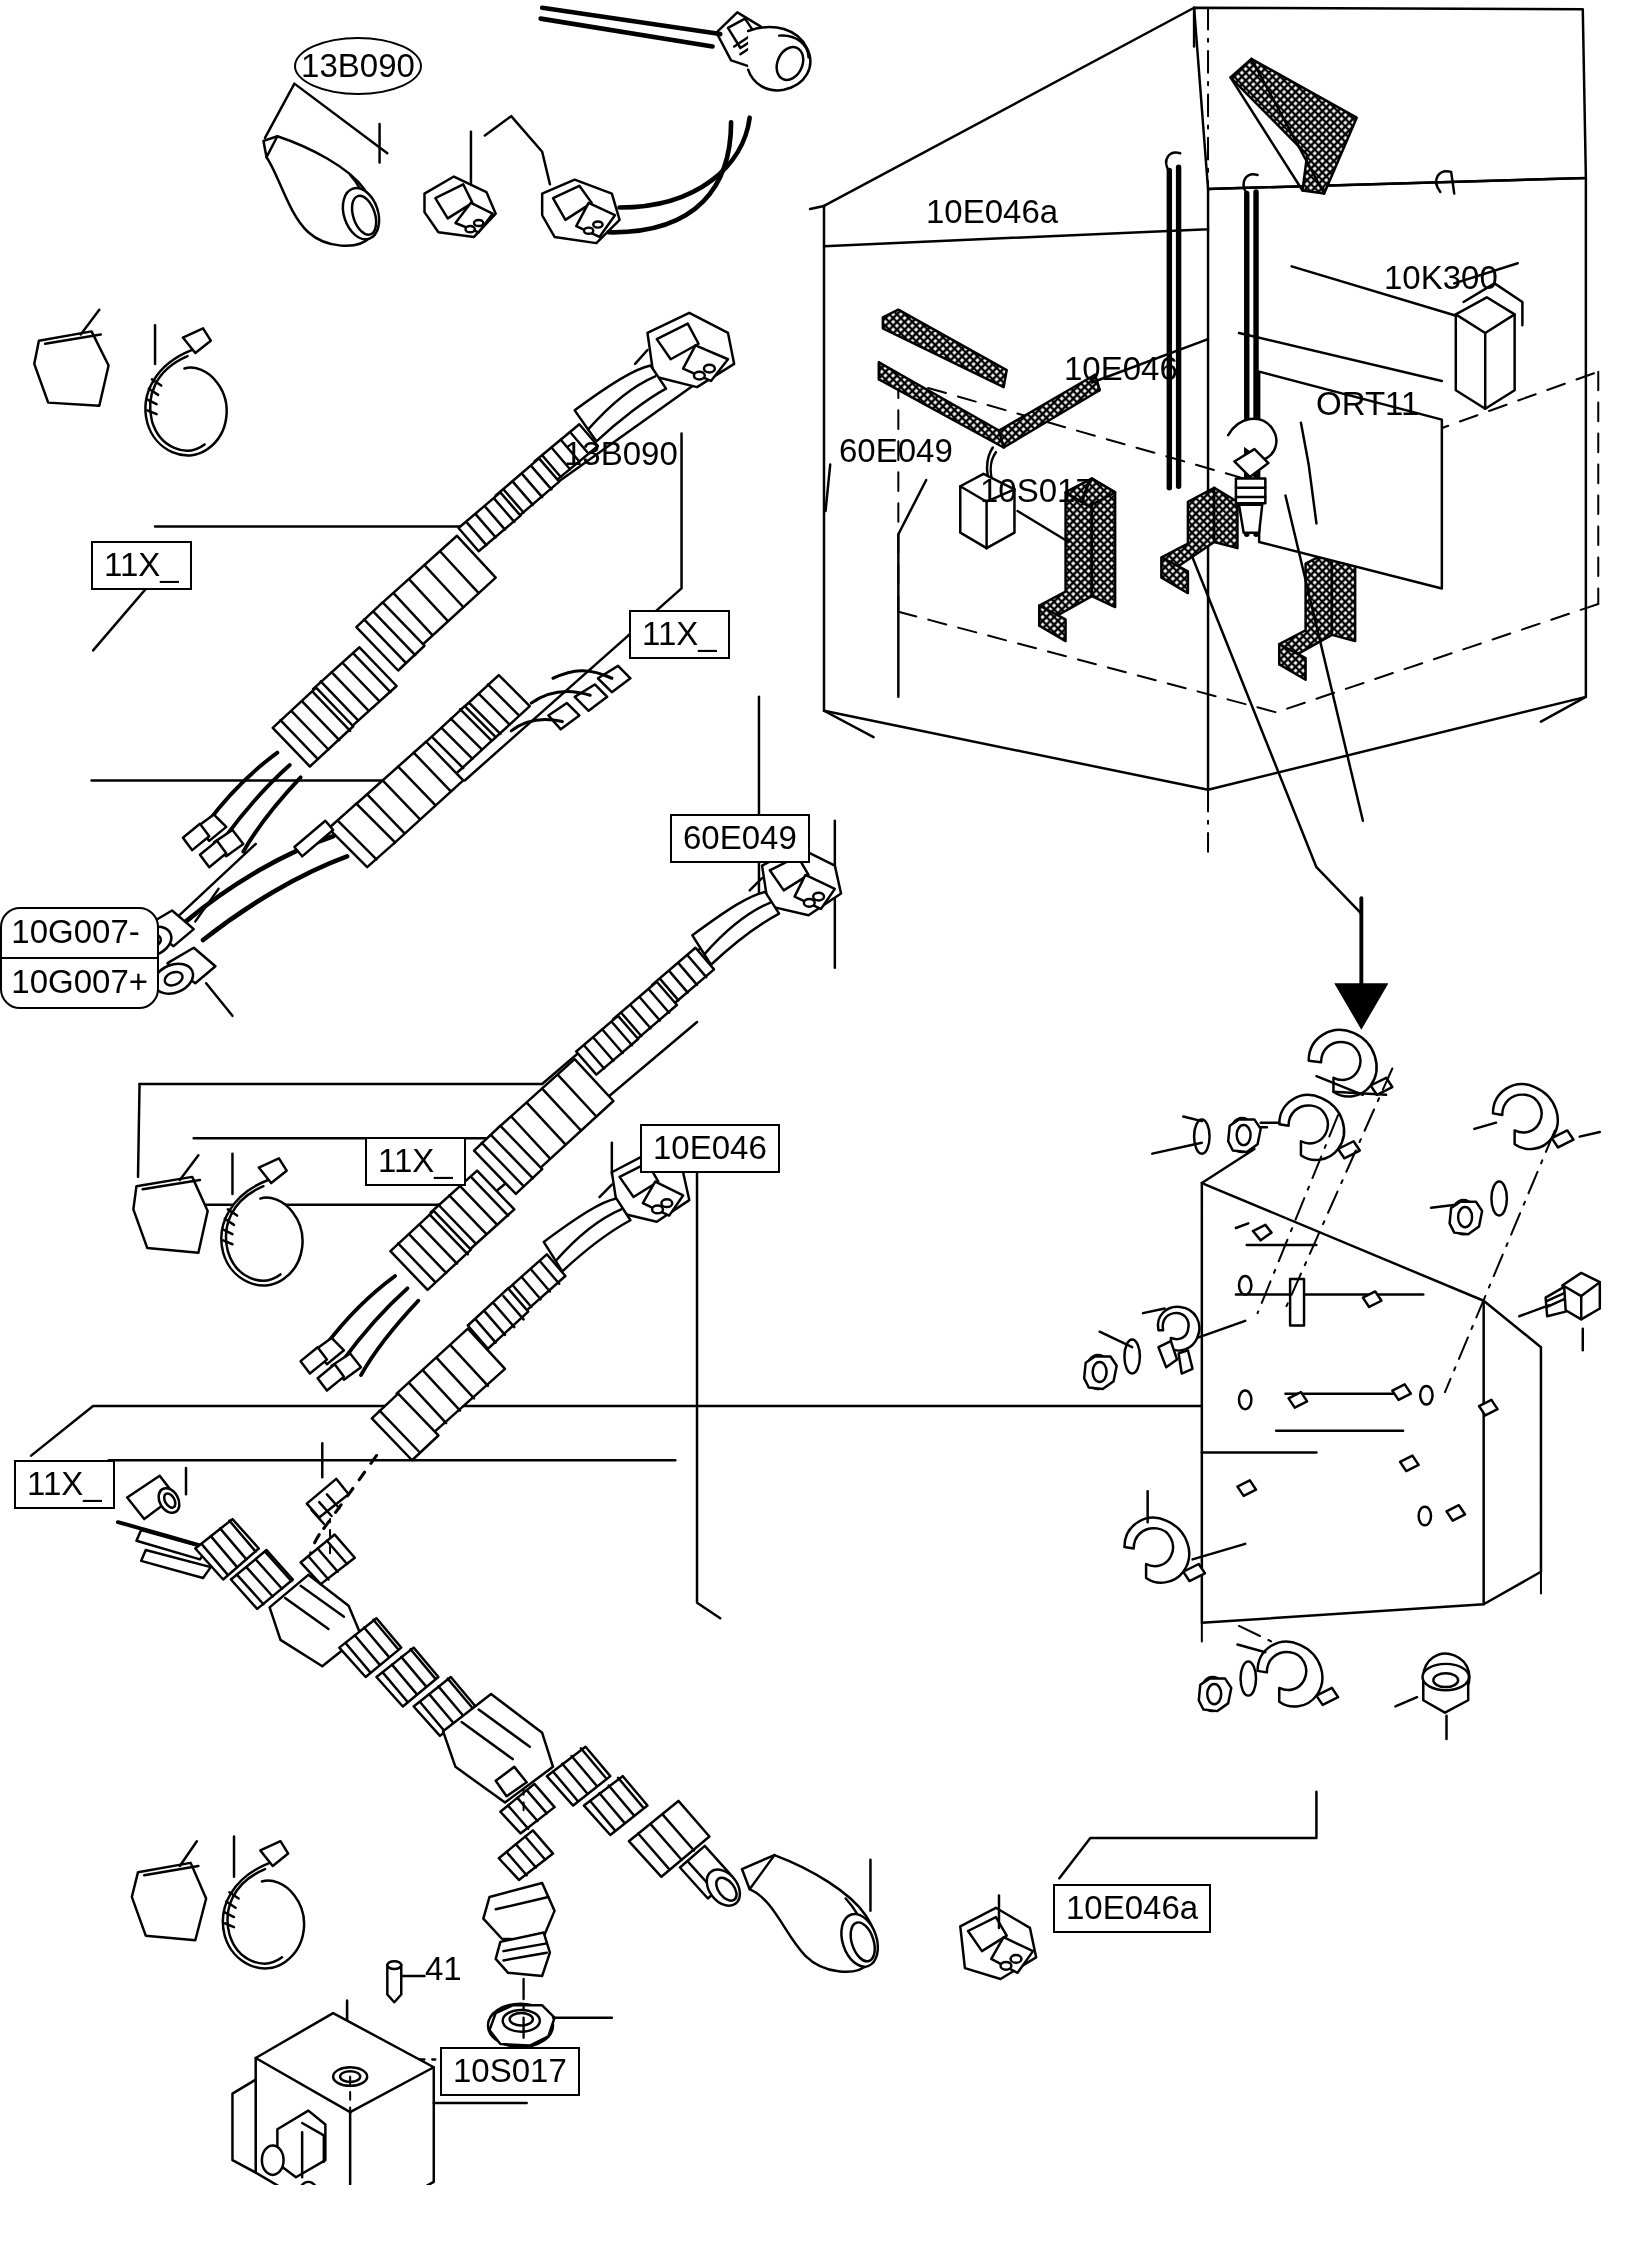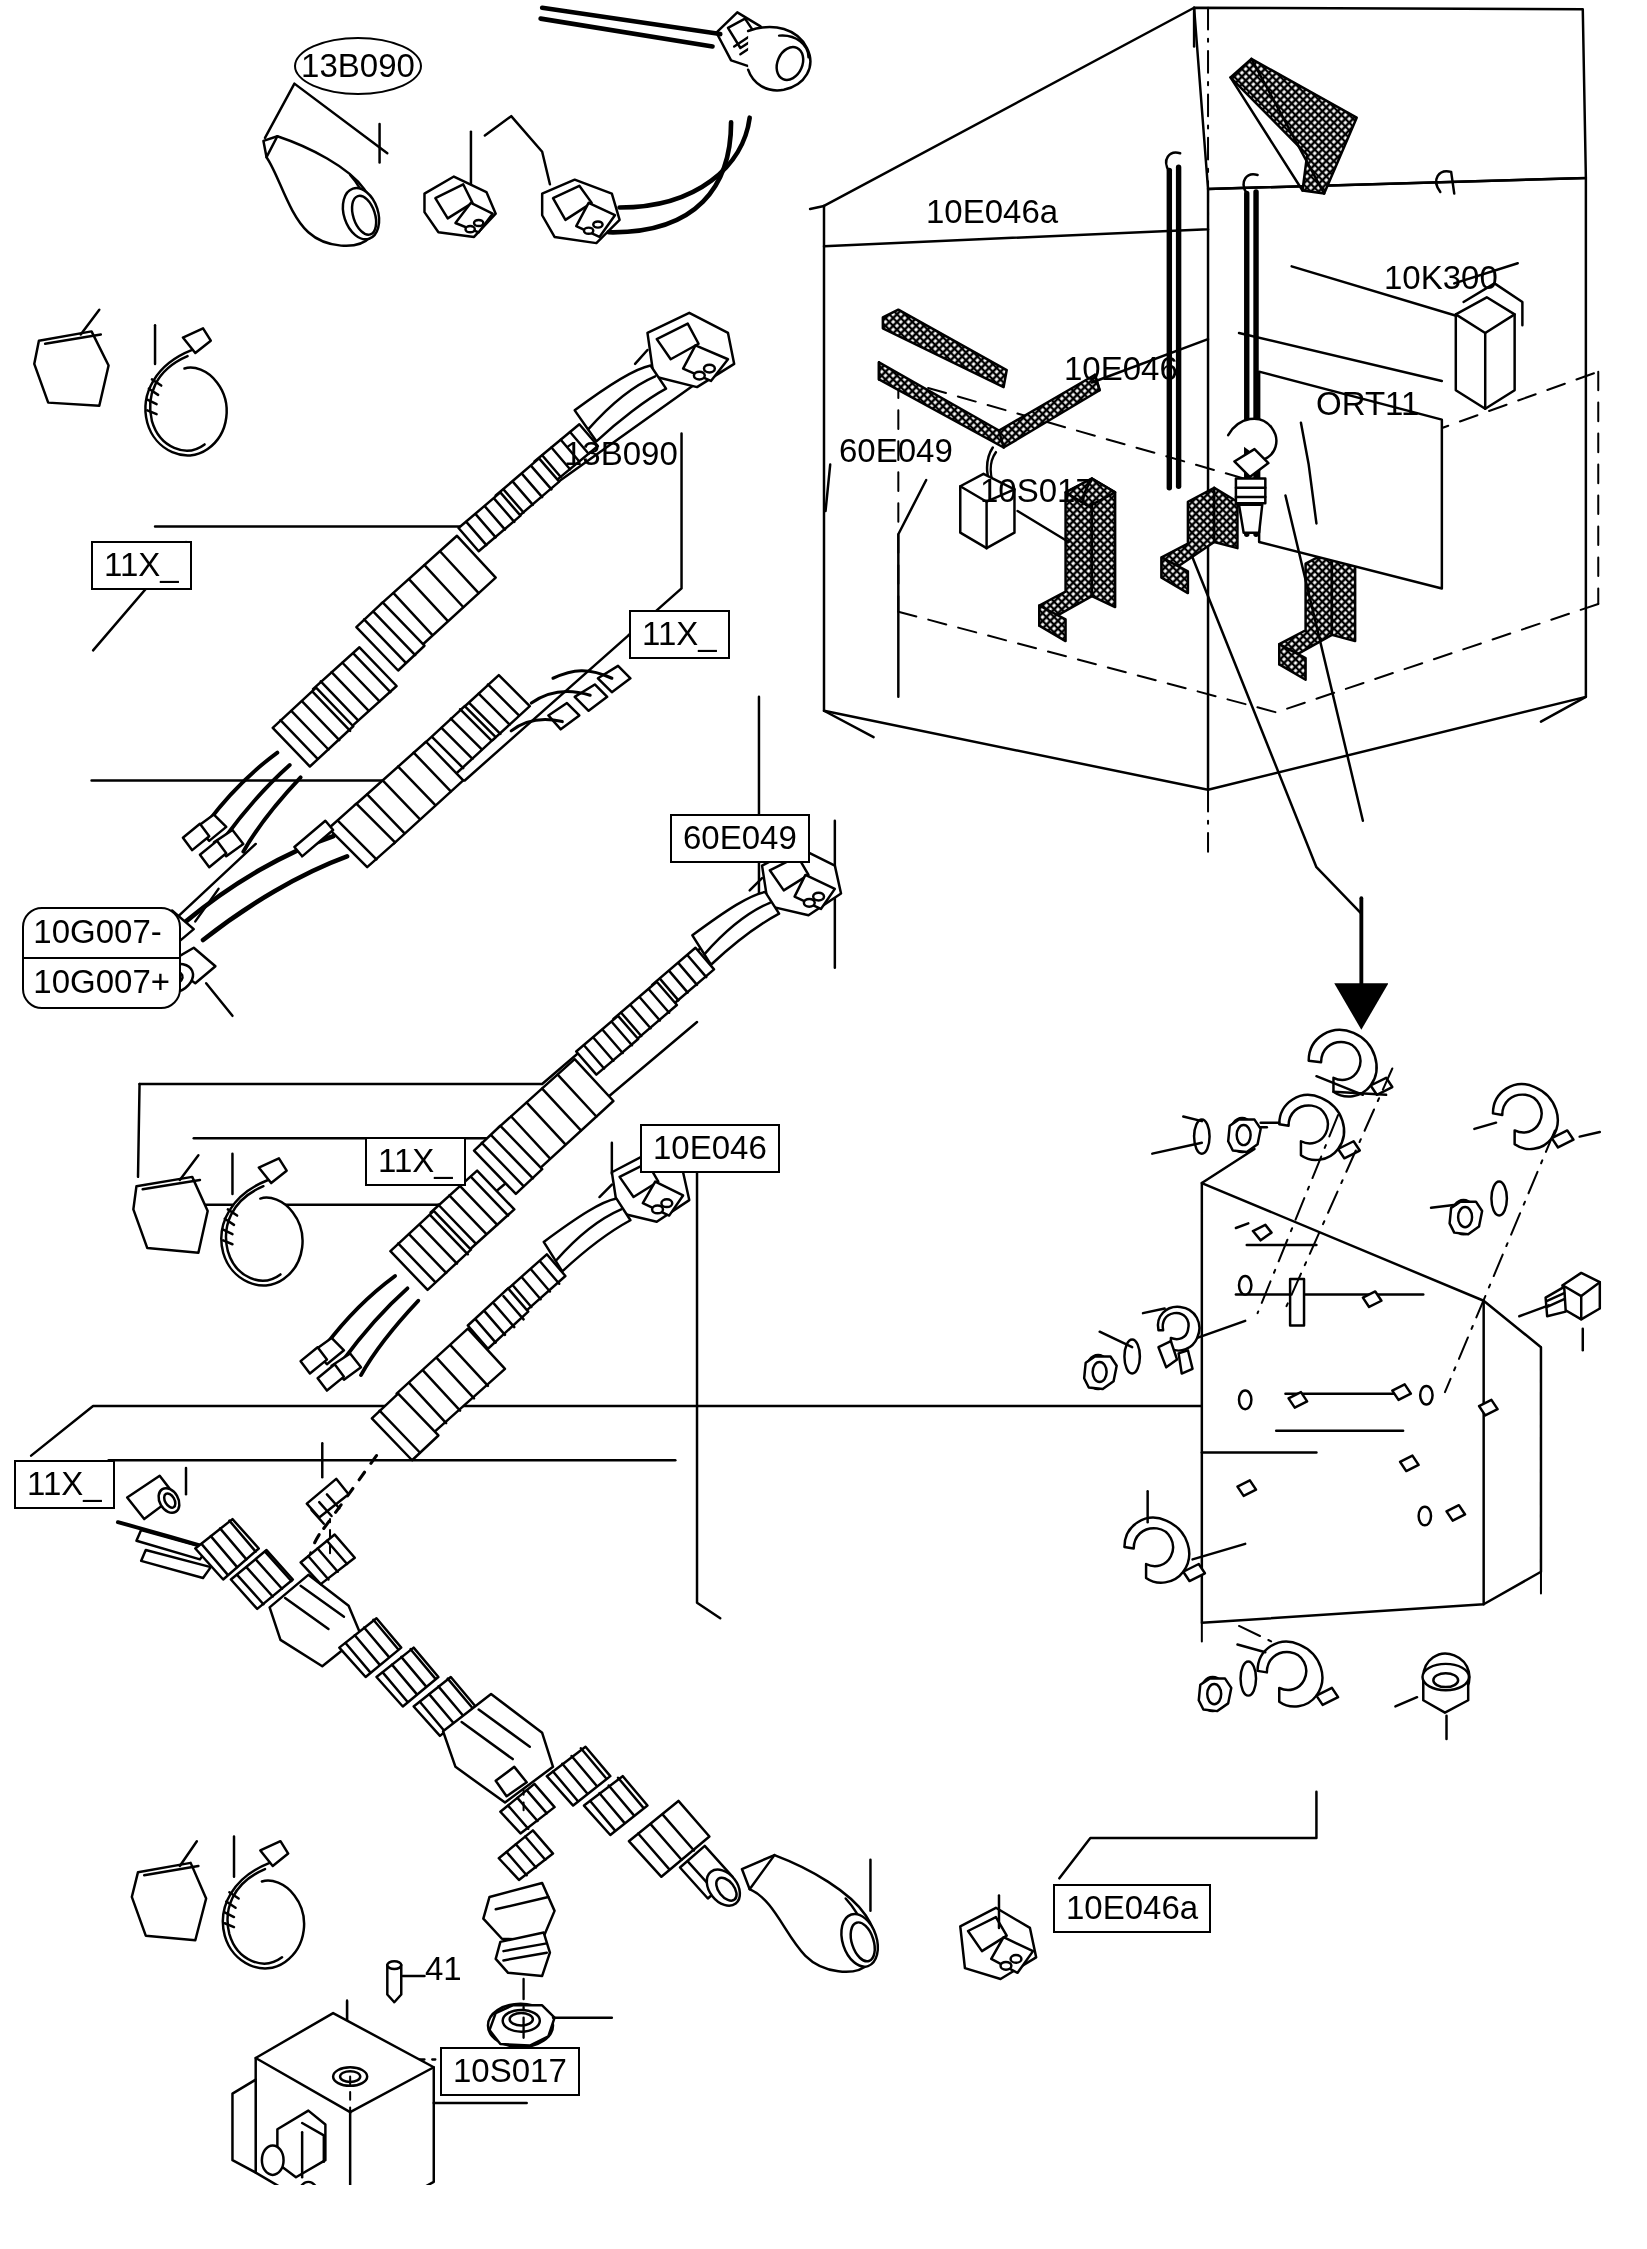--- a/index.html
+++ b/index.html
@@ -618,21 +618,21 @@
 <div class="lbl boxed" style="left:14px;top:1460px;">
   <span>11X_</span>
 </div>
 <div class="lbl boxed" style="left:1053px;top:1884px;">
   <span>10E046a</span>
 </div>
 <div class="lbl boxed" style="left:440px;top:2047px;">
   <span>10S017</span>
 </div>
 
-<div class="stack" style="left:22px;top:907px;border-radius:20px;">
+<div class="stack" style="left:0;top:907px;border-radius:20px;">
   <div>10G007-</div>
   <div>10G007+</div>
 </div>
 
 <div class="lbl plain" style="left:564px;top:437px;">
   <span>13B090</span>
 </div>
 <div class="lbl plain" style="left:926px;top:195px;">
   <span>10E046a</span>
 </div>

